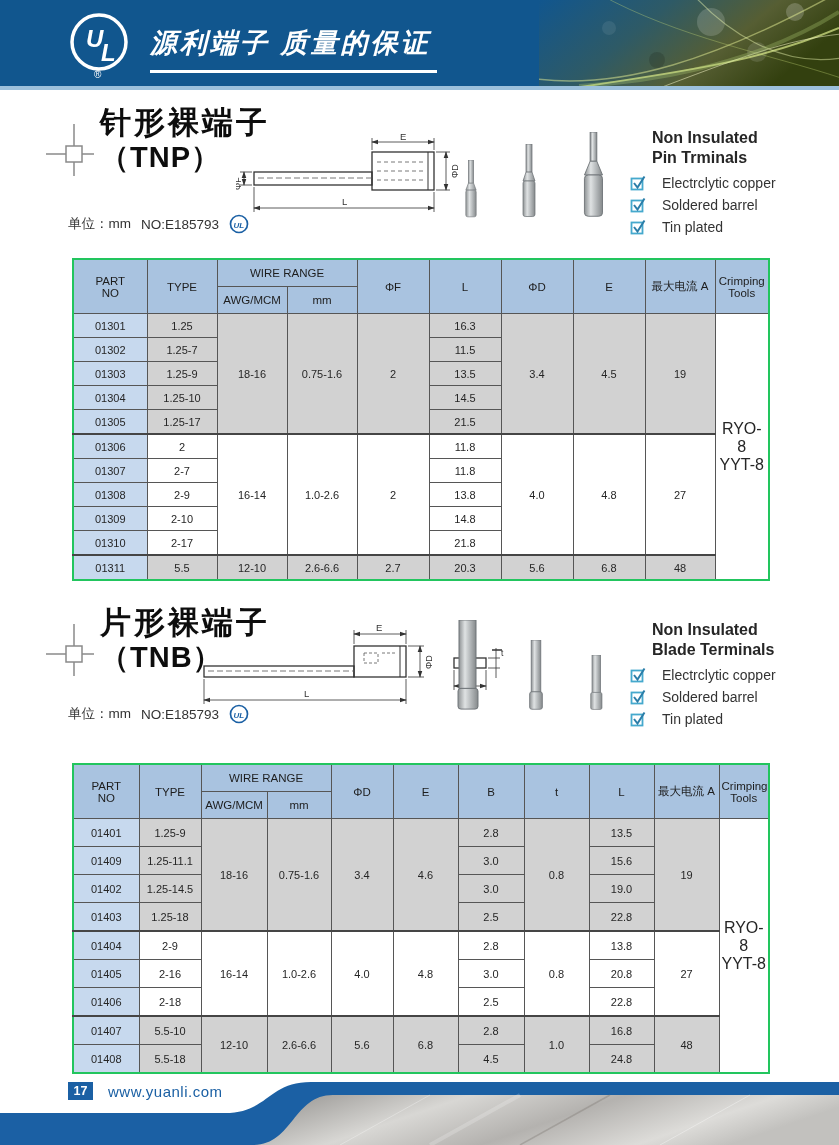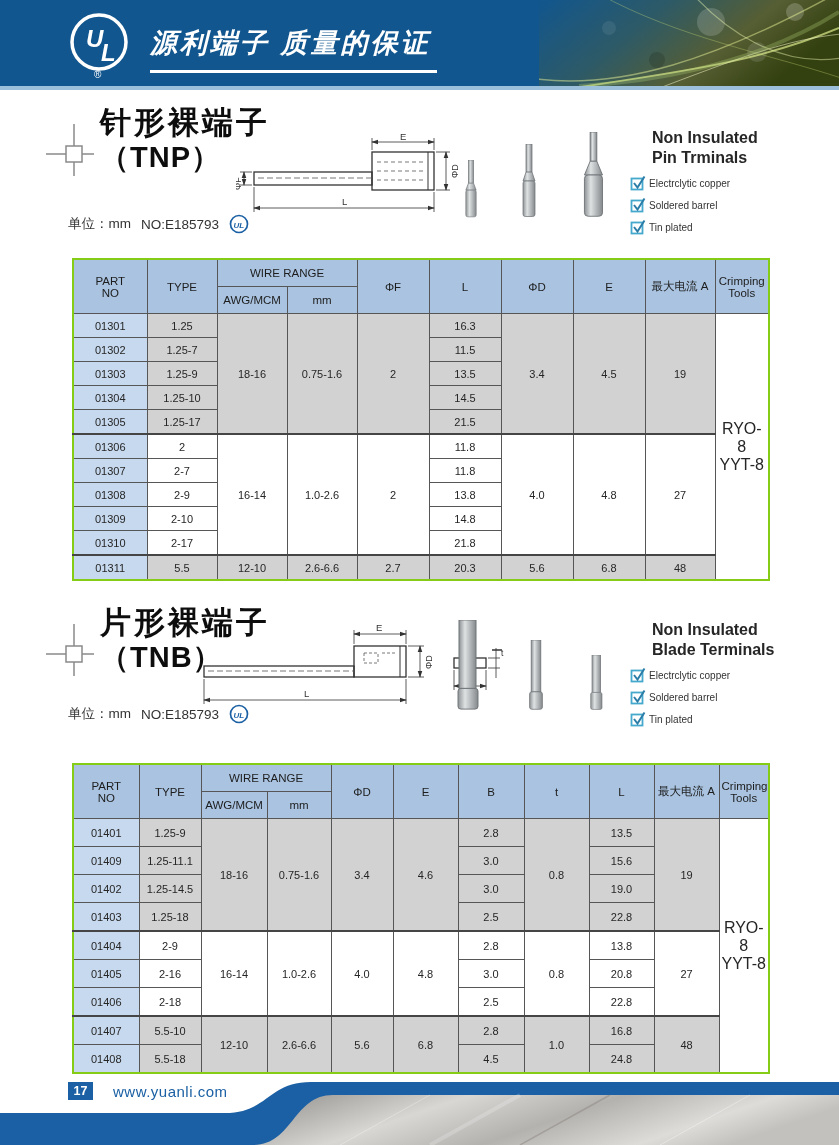--- a/index.html
+++ b/index.html
@@ -24,43 +24,43 @@
   .sec-title .code{display:block;font-size:29px;font-weight:bold;letter-spacing:1px;}
   .drawing{position:absolute;}
   .d1{left:236px;top:32px;} .d2{left:196px;top:20px;}
   .photos{position:absolute;display:flex;align-items:flex-end;}
   .p1{left:458px;top:24px;height:94px;gap:30px;}
   .p2{left:452px;top:16px;height:94px;gap:38px;}
   .en-block{position:absolute;left:630px;width:206px;}
   .e1{top:28px;} .e2{top:20px;}
   .en-block h3{margin:0 0 7px 22px;font-size:16px;line-height:1.25;color:#262626;white-space:pre-line;}
   .features{list-style:none;margin:0;padding:0;}
-  .features li{display:flex;align-items:center;gap:3px;font-size:10px;color:#333;margin:6px 0;}
+  .features li{display:flex;align-items:center;gap:16px;font-size:14px;color:#333;margin:6px 0;}
   .unit-line{position:absolute;left:68px;display:flex;align-items:center;gap:10px;font-size:13.5px;color:#333;}
   .u1{top:114px;} .u2{top:104px;}
   .pre{white-space:pre-line;}
 
   
   table{position:absolute;left:72px;border-collapse:collapse;table-layout:fixed;width:696px;
-        border:2px solid #84cc16;padding-left:48px;}
+        border:2px solid #22c55e;padding-left:48px;}
   .t1{top:158px;} .t2{top:163px;}
   th,td{border:1px solid #565656;text-align:center;vertical-align:middle;padding:0 2px;
         white-space:pre-line;font-weight:normal;overflow:hidden;}
   th{background:#a9c3e0;color:#1d1d1d;font-size:11.5px;height:26px;}
   td{font-size:11px;color:#262626;}
   .t1 td{height:23px;} .t2 td{height:27px;}
   .col-part{background:#c7d9ee;}
   .shade-gray{background:#d2d2d2;}
   .shade-white{background:#ffffff;}
   .col-crimp{background:#ffffff;font-size:16px;}
   tr.group-start td{border-top:2px solid #454545;text-align:center;}
 
   
   .footer-art{position:absolute;left:0;top:1080px;}
-  .footer-left{position:absolute;left:68px;top:1082px;display:flex;align-items:center;gap:20px;z-index:2;}
+  .footer-left{position:absolute;left:68px;top:1082px;display:flex;align-items:center;gap:15px;z-index:2;}
   .pageno{background:#1b60a4;color:#fff;font-size:12.5px;font-weight:bold;
           width:25px;height:18px;display:flex;align-items:center;justify-content:center;}
   .site{color:#1b60a4;font-size:15px;letter-spacing:0.5px;}
 </style>
 </head>
 <body>
 
 <div class="page">
 
   <div class="hdr">

